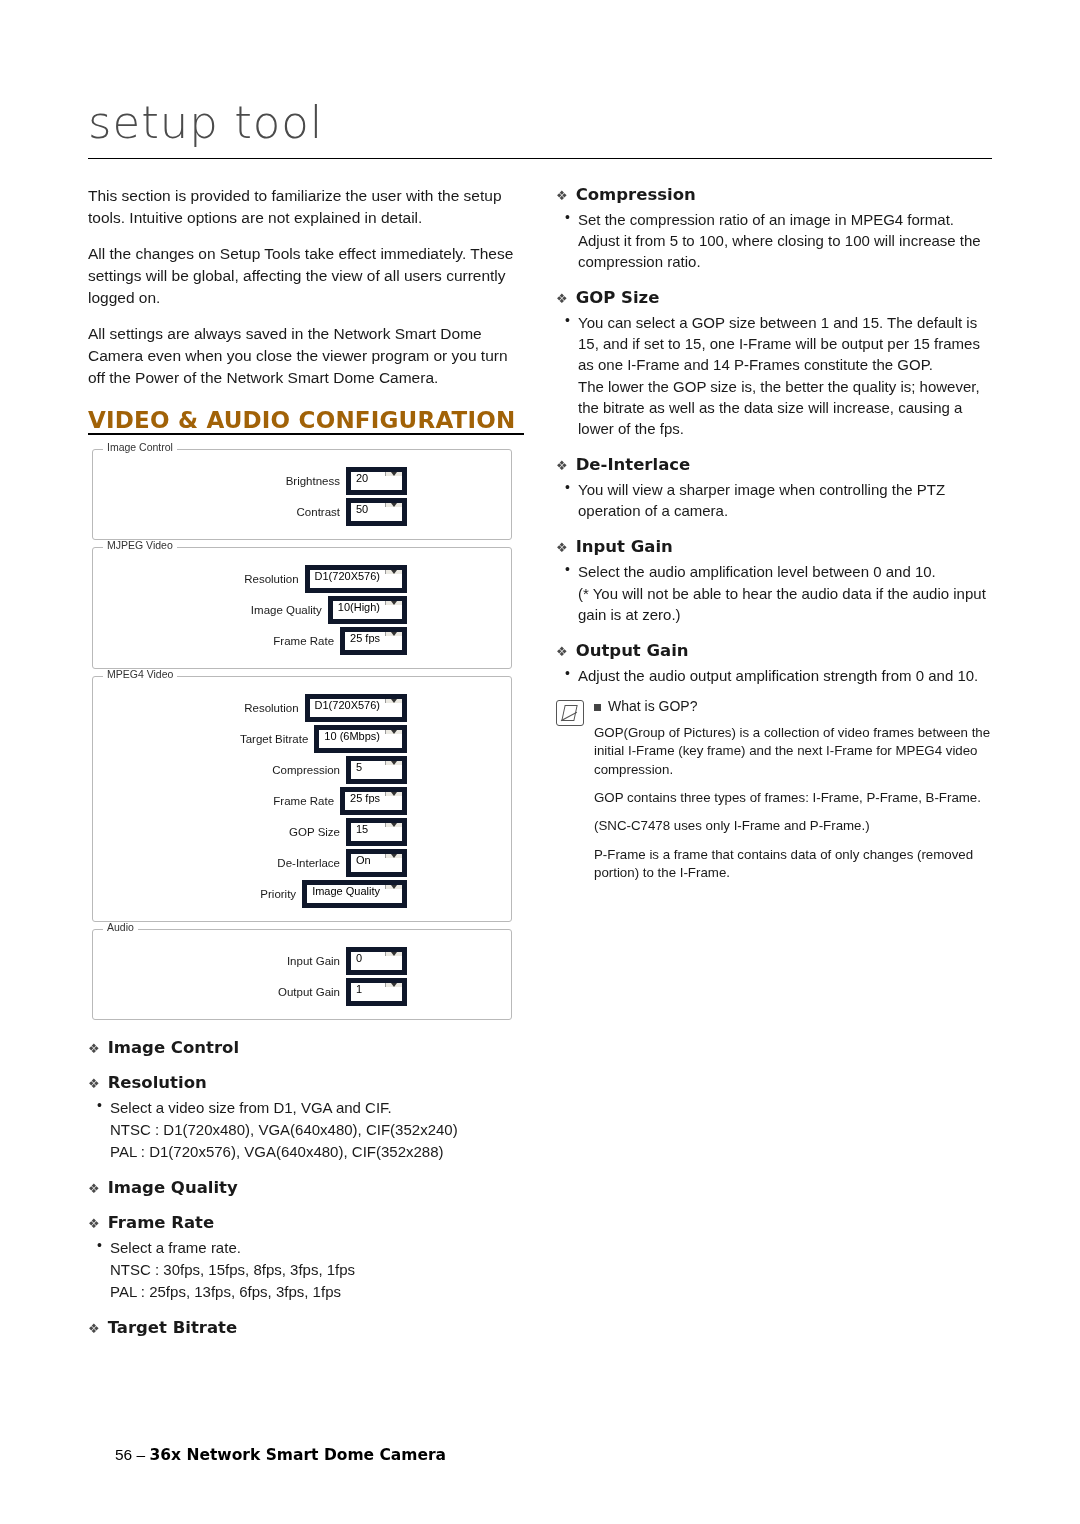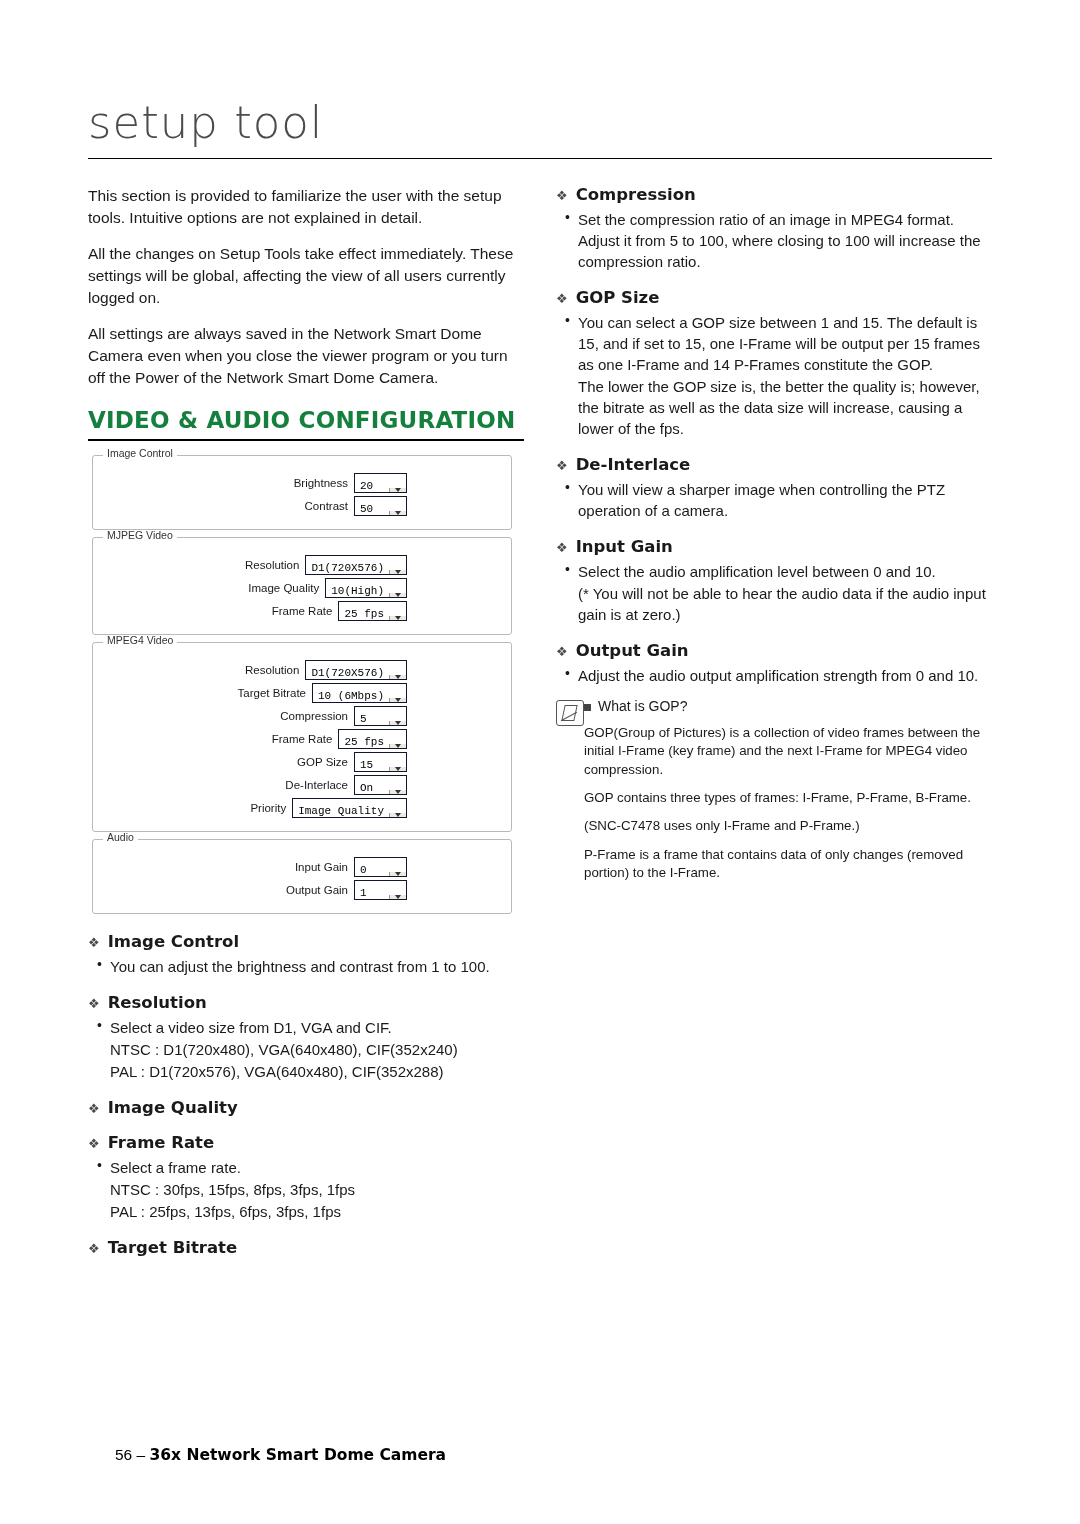--- a/index.html
+++ b/index.html
@@ -62,23 +62,22 @@
     font-size: 15.5px;
     line-height: 1.42;
     margin: 0 0 14px 0;
     color: #1a1a1a;
   }
   h2.section-head {
     font-family: "DejaVu Sans", sans-serif;
     font-weight: bold;
     font-size: 23px;
     letter-spacing: 0.2px;
-    color: #15803d;
+    color: #a16207;
     margin: 18px 0 10px 0;
-    padding-bottom: 6px;
     border-bottom: 2.5px solid #000;
     line-height: 1.15;
   }
   h3.sub-head {
     font-family: "DejaVu Sans", sans-serif;
     font-weight: bold;
     font-size: 16.5px;
     color: #1a1a1a;
     margin: 16px 0 5px 0;
     display: flex;
@@ -142,25 +141,24 @@
     margin: 3px 0;
     gap: 6px;
   }
   .row .lab {
     font-size: 11.5px;
     color: #1a1a1a;
     white-space: nowrap;
   }
   .ctrl {
     display: flex;
-    align-items: flex-end;
+    align-items: flex-start;
     height: 18px;
-    border: 1px solid #0f172a;
+    border: 5px solid #0f172a;
     background: #fff;
-    font-family: Liberation Mono, monospace;
   }
   .ctrl .val {
     min-width: 24px;
     padding: 0 5px;
     font-size: 11px;
     display: flex;
     align-items: center;
     color: #000;
     background: #fff;
     white-space: nowrap;
@@ -178,20 +176,21 @@
     width: 0; height: 0;
     border-left: 3.5px solid transparent;
     border-right: 3.5px solid transparent;
     border-top: 4px solid #333;
   }
   .gap-right { margin-right: 92px; }
   
   .note {
     margin: 12px 0 0 0;
     display: flex;
+    gap: 10px;
   }
   .note-icon {
     width: 26px; height: 24px;
     border: 1.5px solid #555;
     border-radius: 3px;
     flex: 0 0 auto;
     position: relative;
     margin-top: 2px;
     background: #fff;
   }
@@ -404,23 +403,20 @@
           </span>
         </div>
       </div>
 
     </div>
 
     <h3 class="sub-head">
       <span class="diamond">❖</span>
       <span>Image Control</span>
     </h3>
-    <ul class="bullets">
-      <li class="bulleted">You can adjust the brightness and contrast from 1 to 100.</li>
-    </ul>
 
     <h3 class="sub-head">
       <span class="diamond">❖</span>
       <span>Resolution</span>
     </h3>
     <ul class="bullets">
       <li class="bulleted">Select a video size from D1, VGA and CIF.</li>
       <li>NTSC : D1(720x480), VGA(640x480), CIF(352x240)</li>
       <li>PAL : D1(720x576), VGA(640x480), CIF(352x288)</li>
     </ul>

